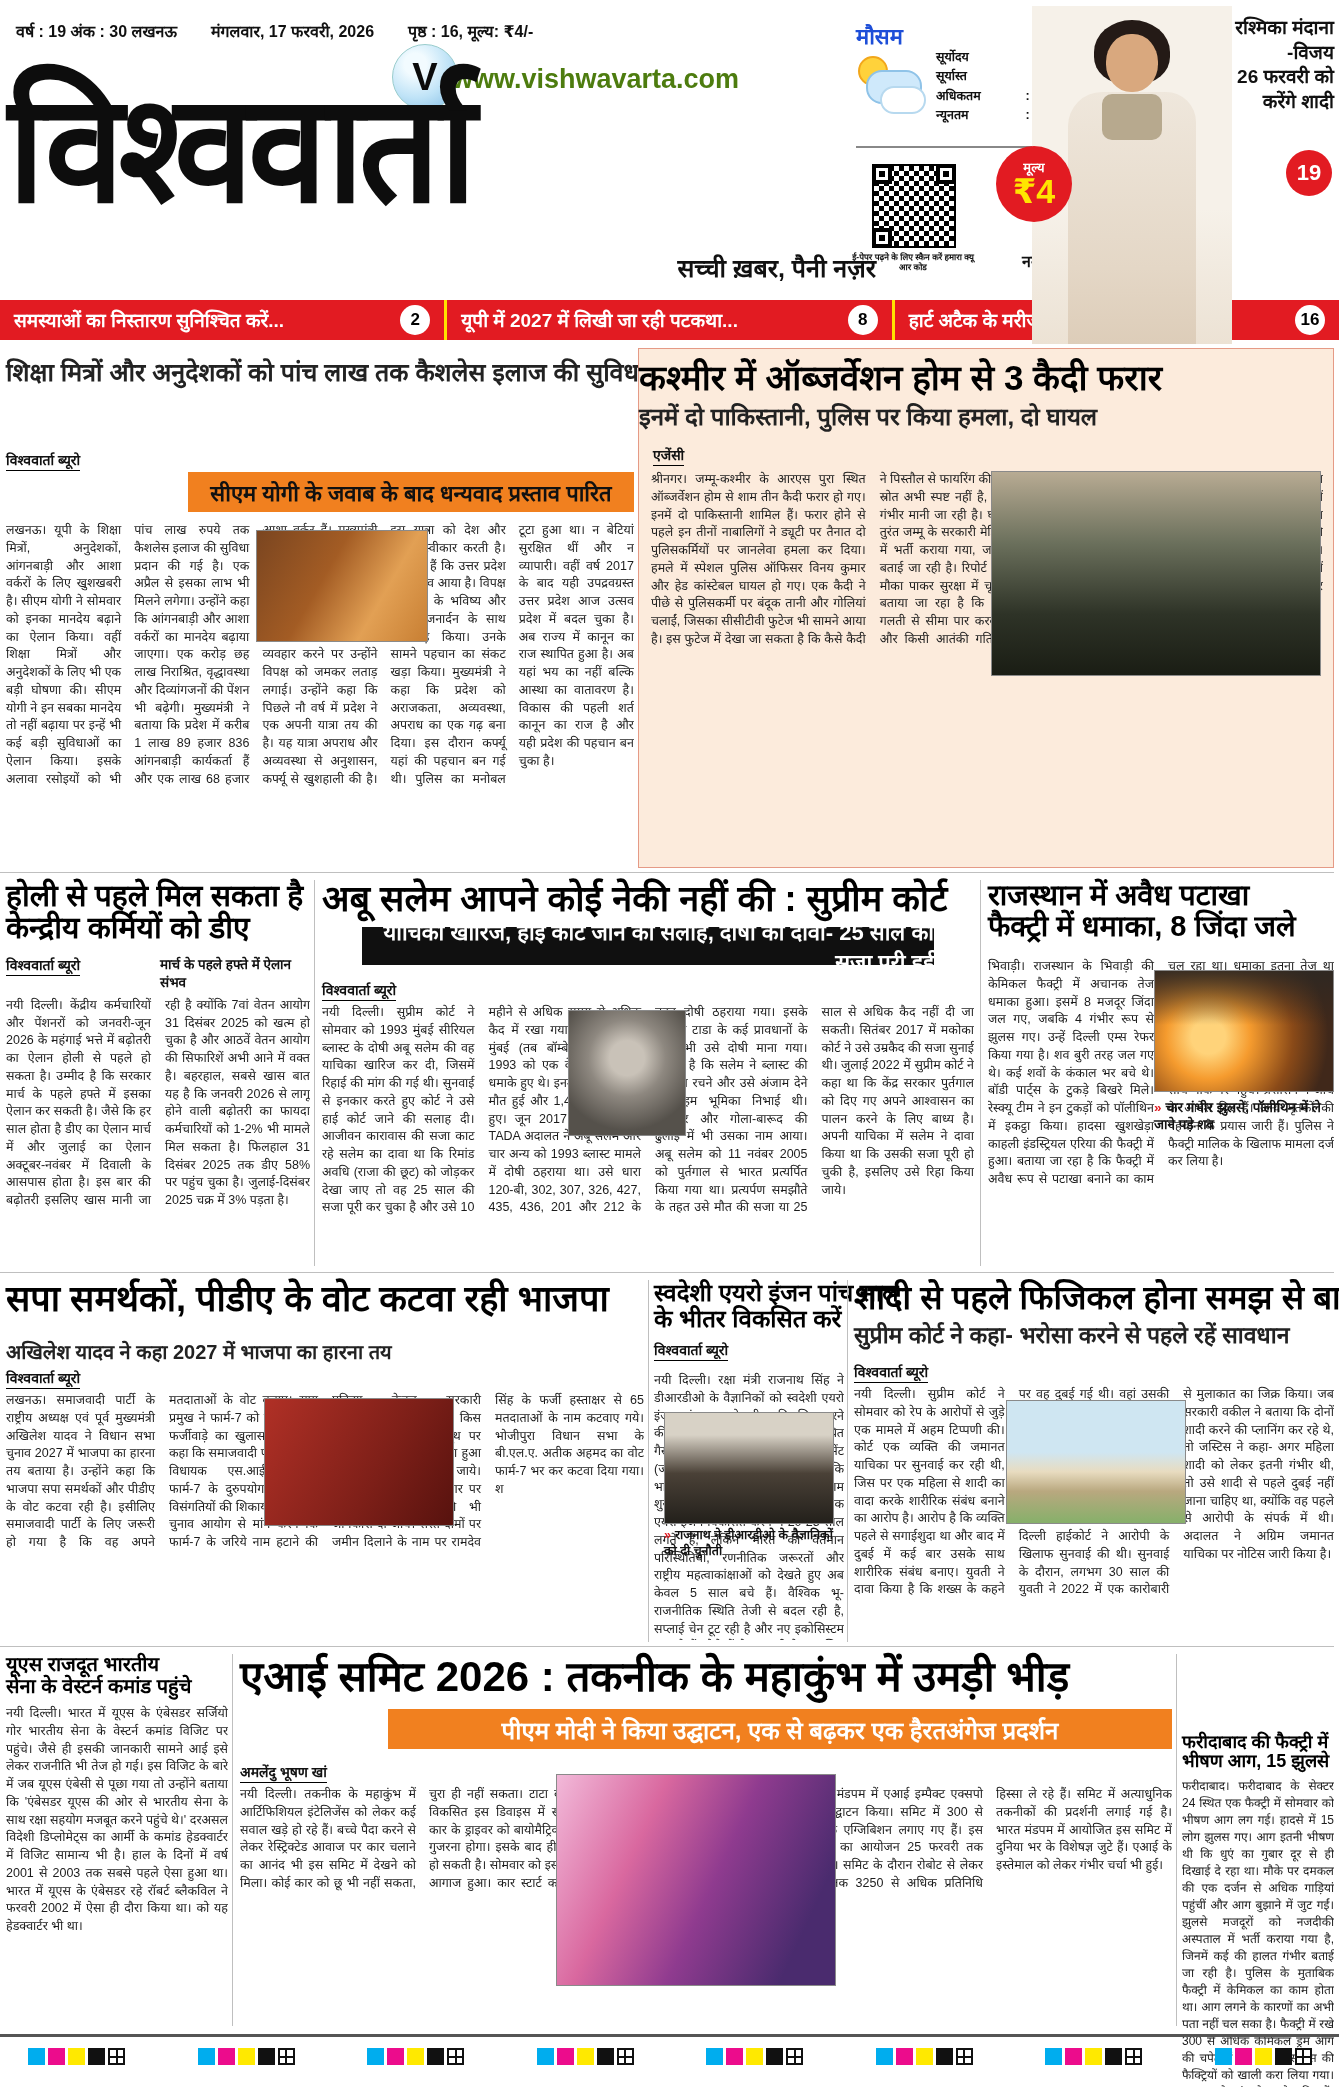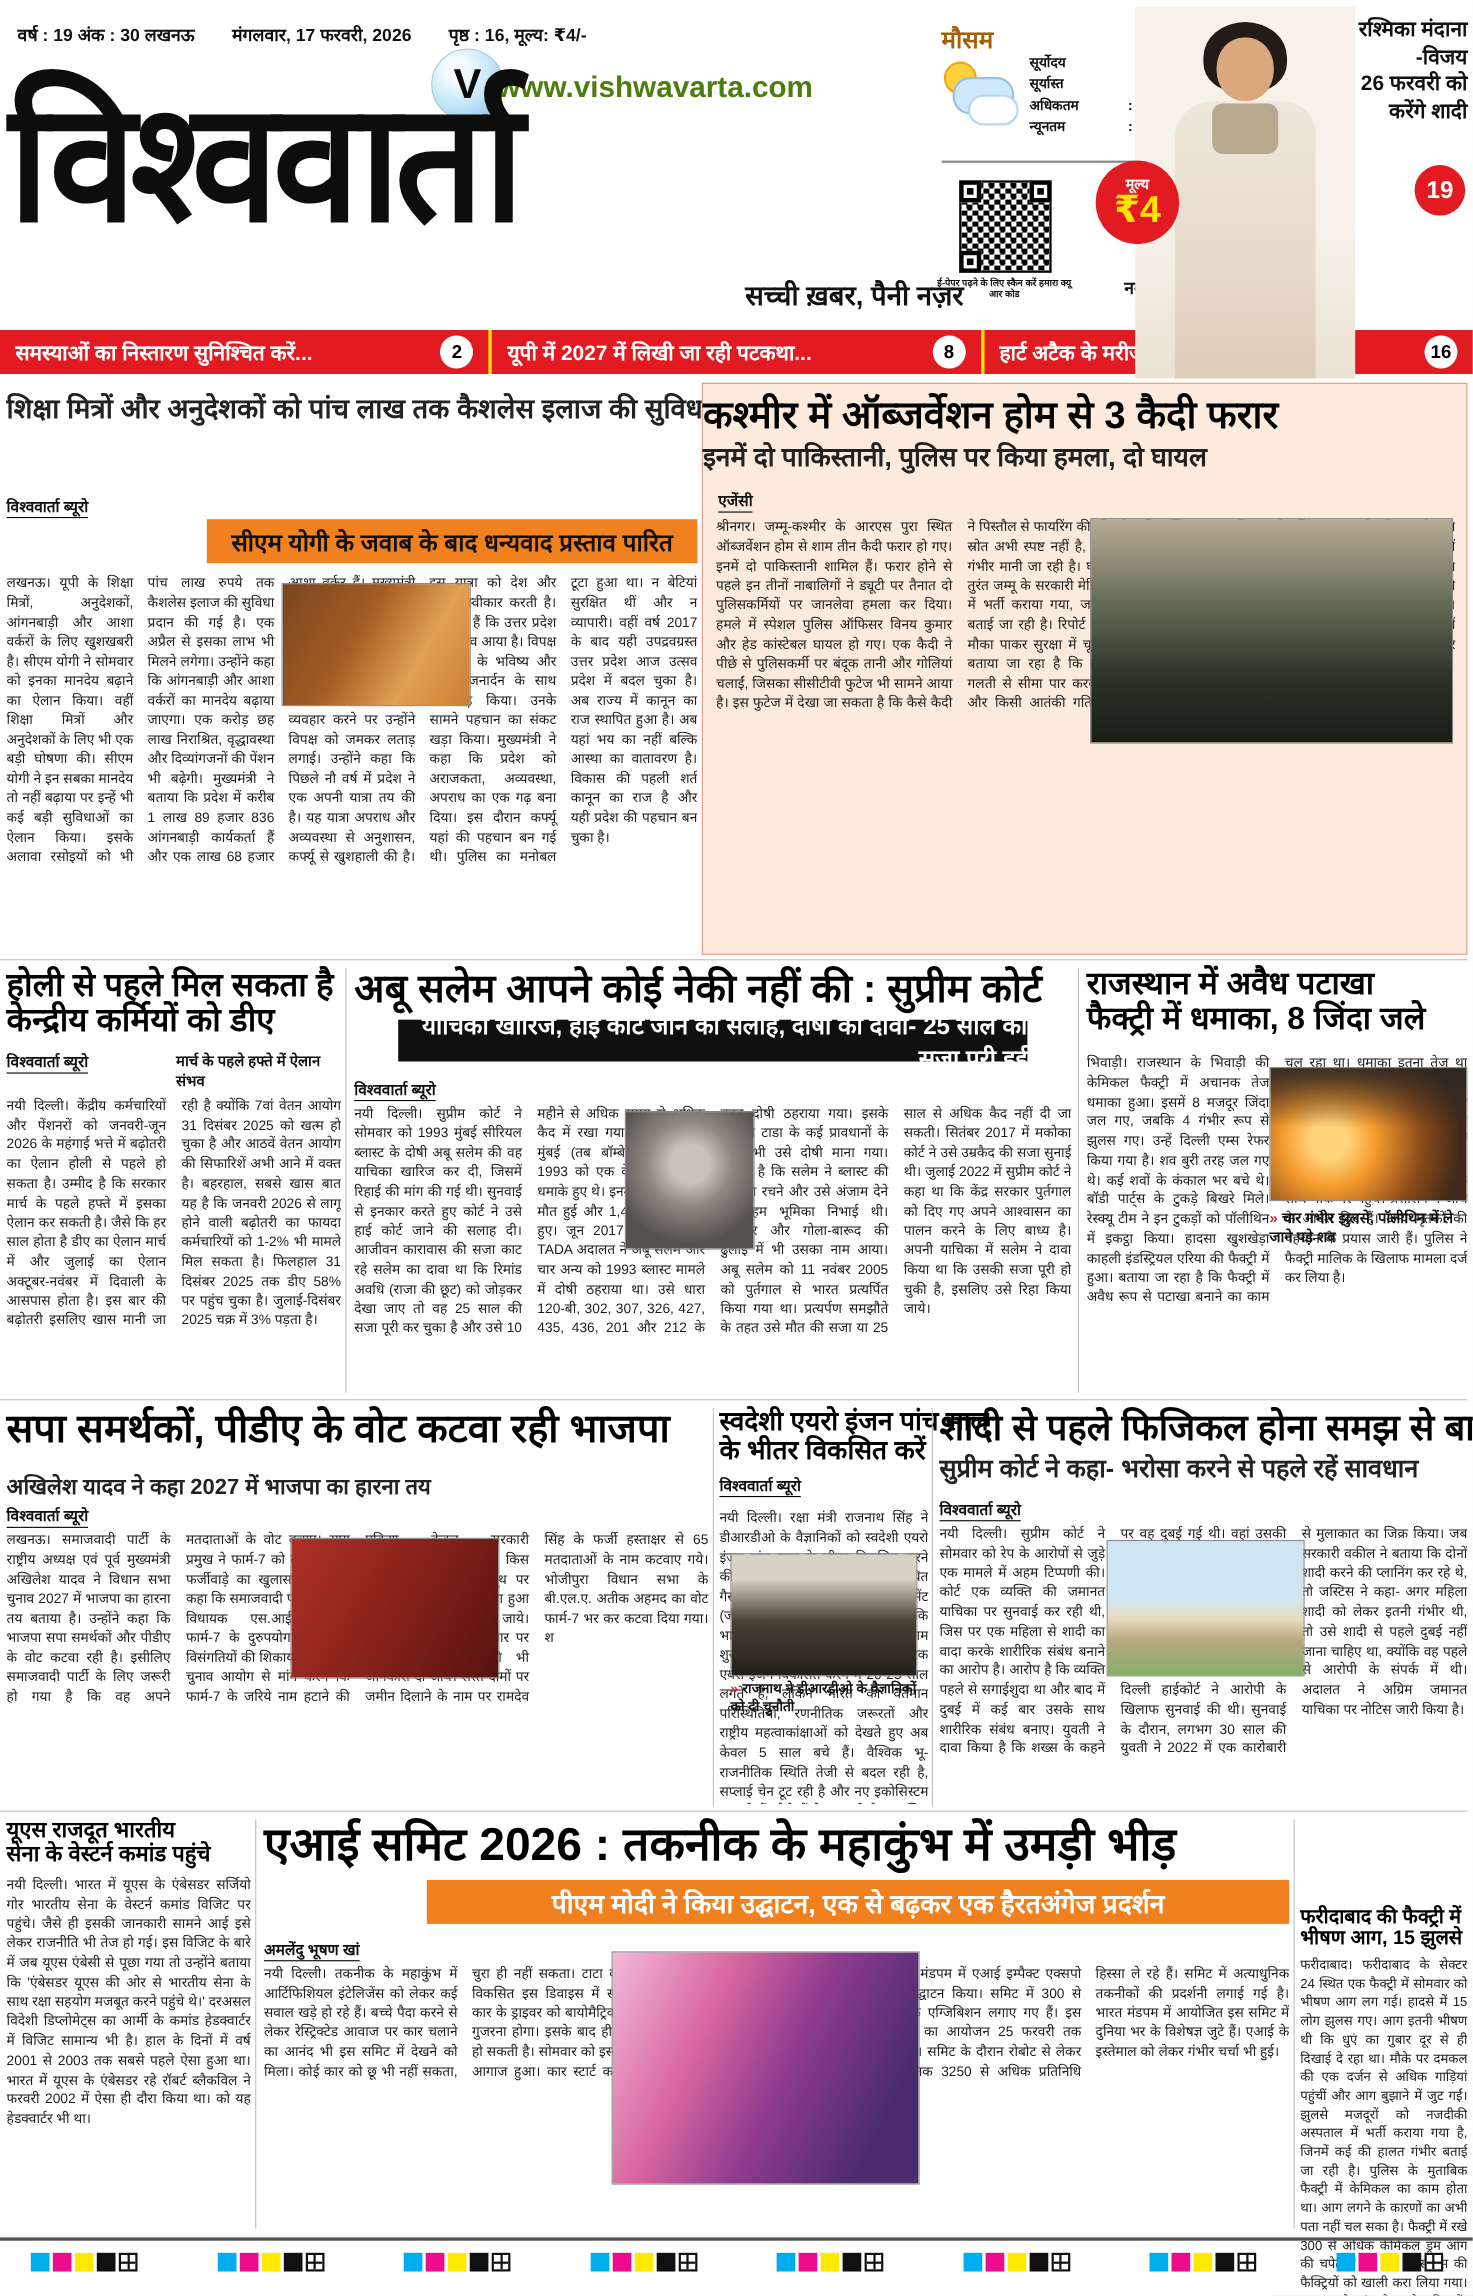--- a/index.html
+++ b/index.html
@@ -24,21 +24,21 @@
   #infoline{left:16px;top:20px;font-size:16px;font-weight:bold;display:flex;gap:34px;}
   #website{left:452px;top:64px;font-size:27px;font-weight:bold;color:#4d7c0f;}
   #logo{left:392px;top:44px;width:64px;height:64px;border-radius:50%;
     background:radial-gradient(circle at 35% 30%,#f2fbff 0 18%,#bfe3f7 55%,#7db9e2);
     border:1px solid #9cc;display:flex;align-items:center;justify-content:center;
     font-size:38px;font-weight:900;color:#0b0b0b;}
   #masthead{left:8px;top:74px;width:860px;font-size:142px;font-weight:900;letter-spacing:-5px;
     line-height:1;color:#0d0d0d;transform:scaleY(1.06);transform-origin:top left;white-space:nowrap;}
   #tagline{left:596px;top:250px;width:280px;font-size:25px;font-weight:800;text-align:right;}
   #weatherbox{left:856px;top:20px;width:214px;}
-  #weathertitle{font-size:22px;font-weight:900;color:#a16207;}
+  #weathertitle{font-size:22px;font-weight:900;color:#1d4ed8;}
   .wrow{display:flex;justify-content:space-between;font-size:12.5px;font-weight:bold;line-height:1.55;}
   #wicon{left:856px;top:52px;width:72px;height:66px;}
   .sun{position:absolute;left:2px;top:4px;width:26px;height:26px;border-radius:50%;background:#ffd23b;border:2px solid #f2a71b;}
   .cloud1{position:absolute;left:10px;top:18px;width:52px;height:30px;border-radius:16px;background:#cfe9fb;border:2px solid #8fc3e8;}
   .cloud2{position:absolute;left:24px;top:34px;width:42px;height:24px;border-radius:14px;background:#ffffff;border:2px solid #b7d9ef;}
   #wrows{left:936px;top:48px;width:134px;}
   #wrule{left:856px;top:146px;width:216px;height:2px;background:#888;}
   #qr{left:872px;top:164px;width:80px;height:80px;border:2px solid #000;
     background:repeating-conic-gradient(#000 0% 25%,#fff 0% 50%);background-size:10px 10px;}
   .finder{position:absolute;width:20px;height:20px;background:#fff;border:4px solid #000;box-sizing:border-box;}

